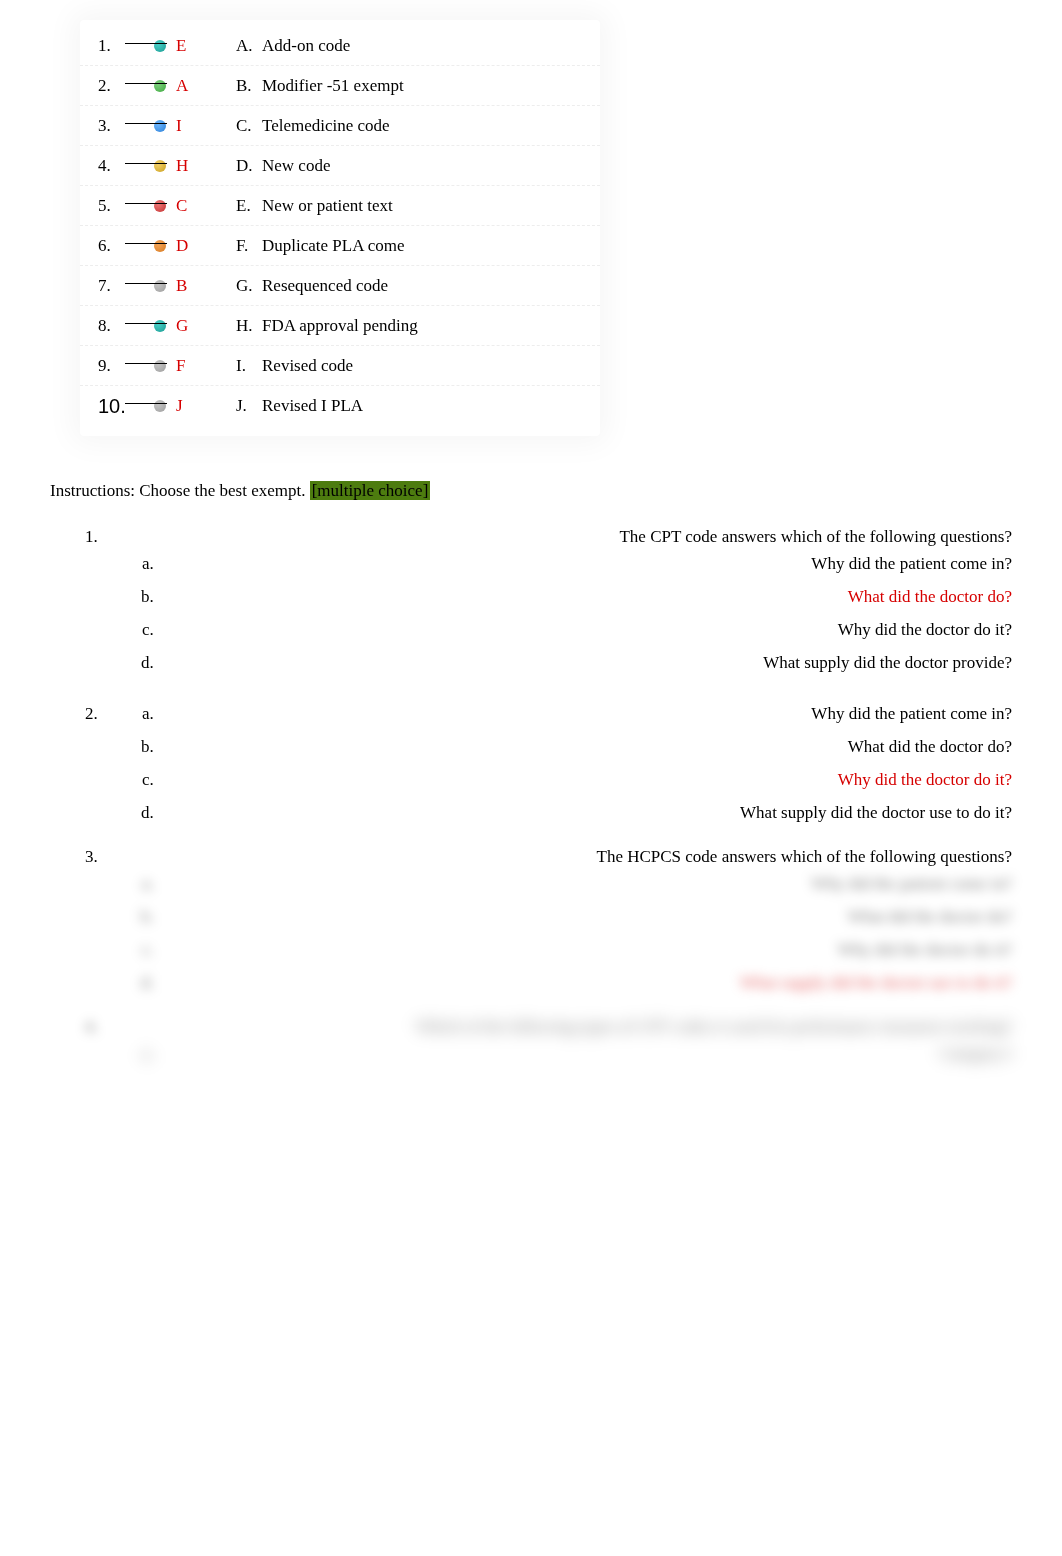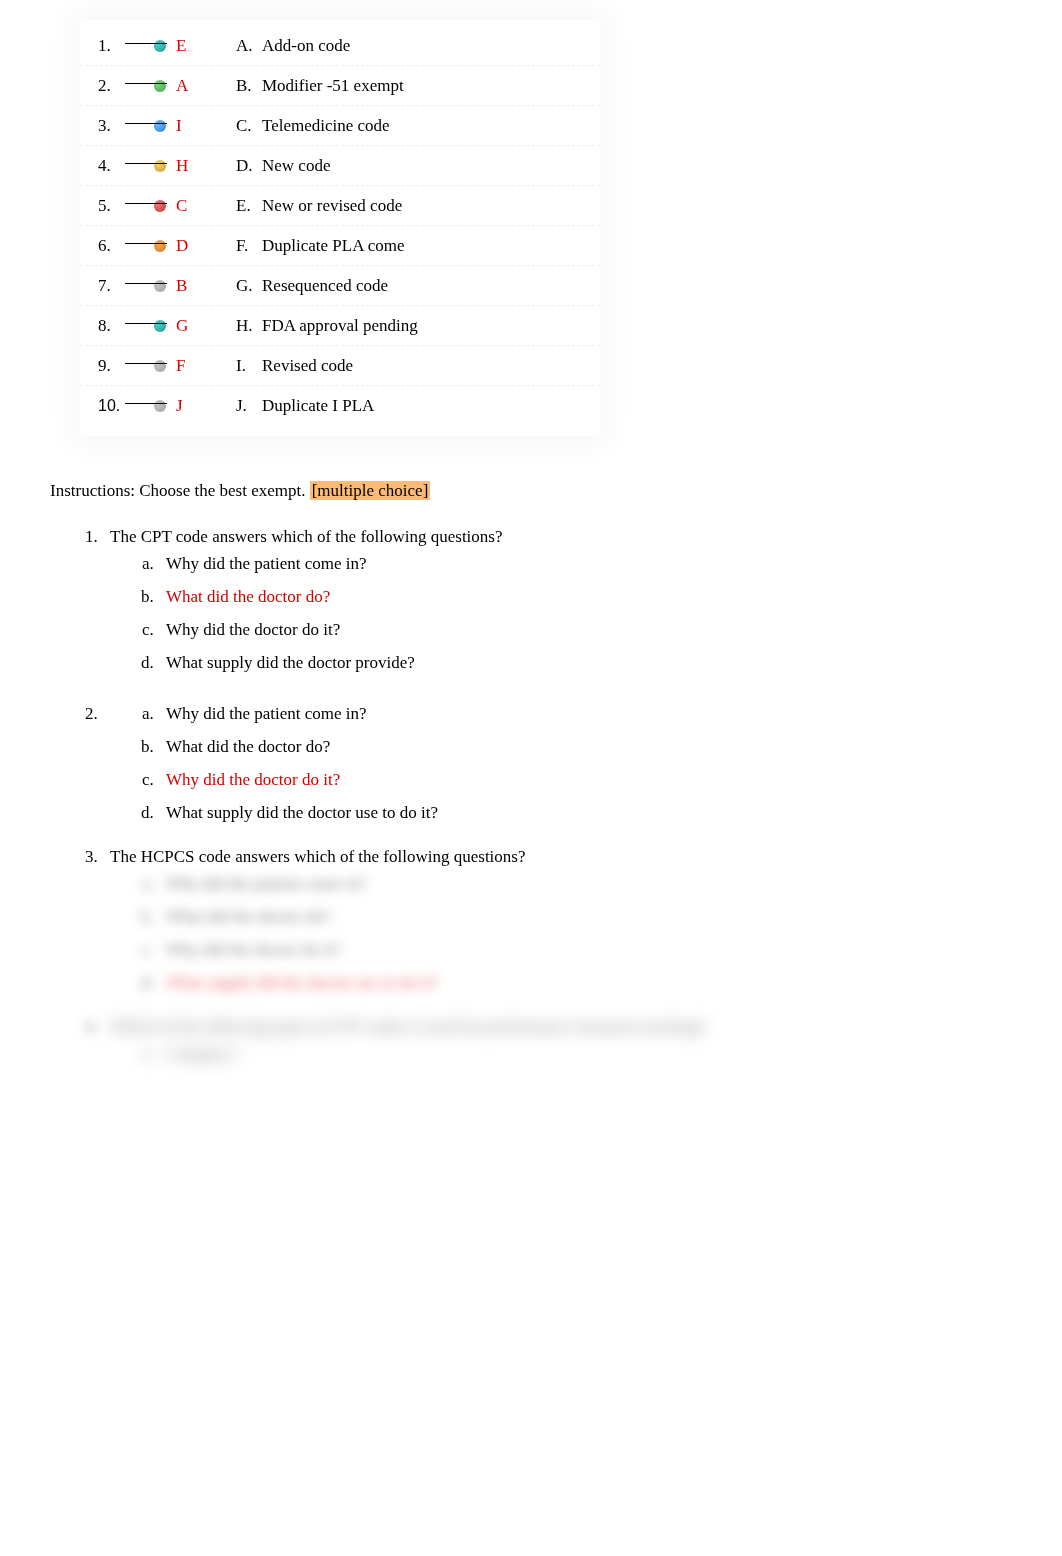--- a/index.html
+++ b/index.html
@@ -26,21 +26,21 @@
     align-items: center;
     border-bottom: 1px dashed rgba(0,0,0,0.07);
     padding: 6px 10px 6px 18px;
     min-height: 40px;
   }
   .match-row:last-child { border-bottom: none; }
   .mr-num {
     width: 55px;
     color: #000;
   }
-  .mr-num.arial { font-family: Arial, Helvetica, sans-serif; font-size: 16px; }
+  .mr-num.arial { font-family: Arial, Helvetica, sans-serif; font-size: 20px; }
   .mr-blank {
     width: 1px;
     position: relative;
   }
   .mr-blank::before {
     content: "";
     position: absolute;
     left: -28px;
     top: -3px;
     width: 42px;
@@ -67,32 +67,33 @@
     text-align: left;
   }
   .mr-def-text {
     flex: 1;
   }
 
   
   .instr-line { margin: 20px 0 18px 0; }
   .instr-italic { }
   .highlight {
-    background: #fdba74;
+    background: #4d7c0f;
     padding: 0 2px;
   }
 
   
   ol.mc {
     list-style: decimal;
     margin-left: 52px;
   }
   ol.mc > li {
     padding: 8px 0 4px 8px;
     margin-bottom: 6px;
+    text-align: right;
   }
   ol.opts {
     list-style: lower-alpha;
     margin-left: 48px;
   }
   ol.opts > li {
     padding: 7px 0 6px 8px;
   }
   .ans-red { color: #d60000; }
 
@@ -140,21 +141,21 @@
         <span class="mr-ans">H</span>
         <span class="mr-def-letter">D.</span>
         <span class="mr-def-text">New code</span>
       </div>
       <div class="match-row">
         <span class="mr-num ">5.</span>
         <span class="mr-blank"></span>
         <span class="mr-dot dot-red"></span>
         <span class="mr-ans">C</span>
         <span class="mr-def-letter">E.</span>
-        <span class="mr-def-text">New or revised code</span>
+        <span class="mr-def-text">New or patient text</span>
       </div>
       <div class="match-row">
         <span class="mr-num ">6.</span>
         <span class="mr-blank"></span>
         <span class="mr-dot dot-orange"></span>
         <span class="mr-ans">D</span>
         <span class="mr-def-letter">F.</span>
         <span class="mr-def-text">Duplicate PLA come</span>
       </div>
       <div class="match-row">
@@ -180,21 +181,21 @@
         <span class="mr-ans">F</span>
         <span class="mr-def-letter">I.</span>
         <span class="mr-def-text">Revised code</span>
       </div>
       <div class="match-row">
         <span class="mr-num arial">10.</span>
         <span class="mr-blank"></span>
         <span class="mr-dot dot-grey"></span>
         <span class="mr-ans">J</span>
         <span class="mr-def-letter">J.</span>
-        <span class="mr-def-text">Duplicate I PLA</span>
+        <span class="mr-def-text">Revised I PLA</span>
       </div>
     </div>
 </div>
 
 <p class="instr-line">
   <span class="instr-italic">Instructions:</span><span> Choose the best exempt.</span>
   <span class="highlight">[multiple choice]</span>
 </p>
 
 <ol class="mc" id="mc-list">

